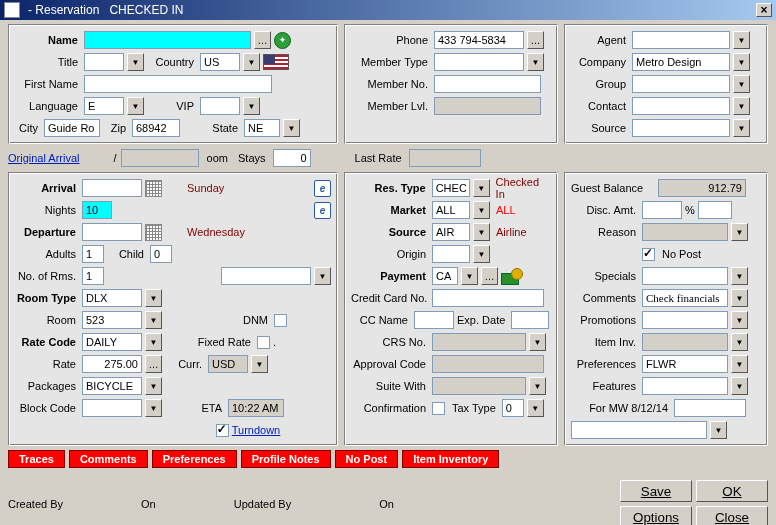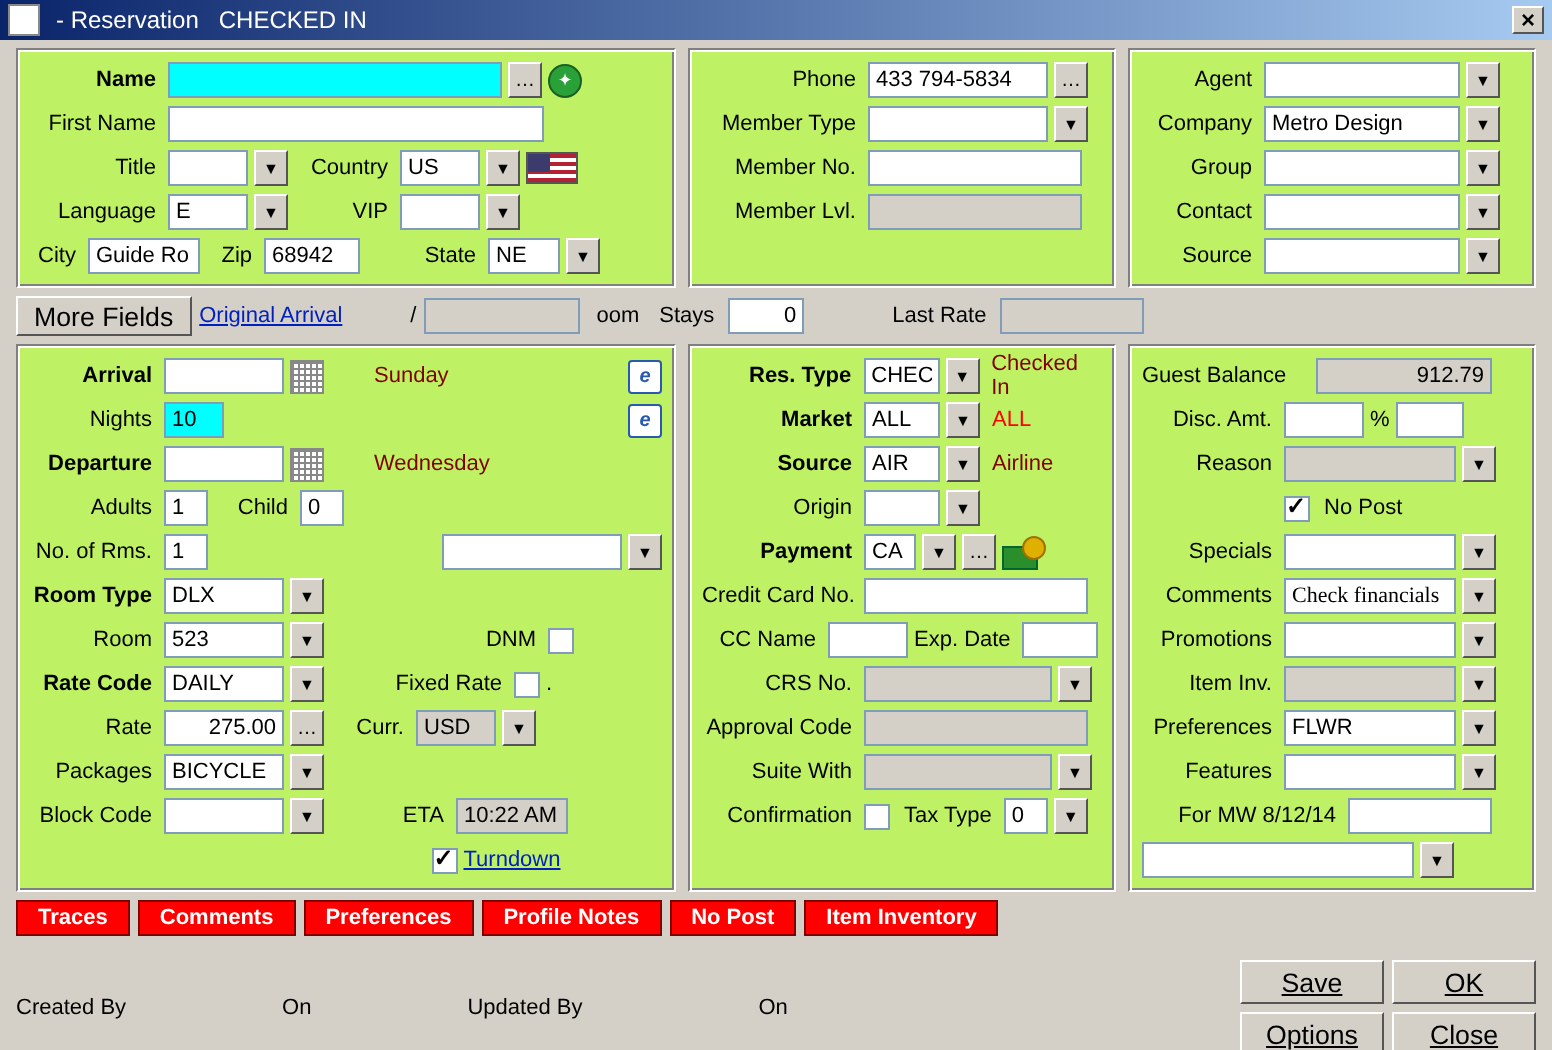--- a/index.html
+++ b/index.html
@@ -25,21 +25,21 @@
   .titlebar .sysicon { width: 16px; height: 16px; background: #fff; border: 1px solid #888; margin-right: 4px; display:flex;align-items:center;justify-content:center;font-size:9px;}
   .titlebar .blurred { color: #9cc2e8; filter: blur(1px); }
   .titlebar-close { margin-left:auto; width:16px; height:14px; background:#d4d0c8; border:1px solid #fff; border-right-color:#555; border-bottom-color:#555; text-align:center; line-height:12px; font-weight:bold; color:#000;}
   .content { padding: 4px 8px; }
   .panel {
     border: 1px solid #808080;
     border-right-color: #fff;
     border-bottom-color: #fff;
     box-shadow: inset 1px 1px 0 #fff, inset -1px -1px 0 #808080;
     padding: 4px 6px;
-    background: #bef264;
+    background: #e5e5e5;
   }
   .row { display:flex; align-items:center; height:22px; gap:3px;}
   .lbl { text-align:right; padding-right:3px; white-space:nowrap; }
   .bold { font-weight: bold; }
   input.txt, .txtlike {
     border: 1px solid #7f9db9;
     background: #fff;
     height: 18px;
     padding: 1px 3px;
     font-size: 11px;
@@ -98,31 +98,31 @@
 
   <div class="section-top">
     <div class="panel" style="width:330px">
       <div class="row">
         <span class="lbl bold" style="width:66px">Name</span>
         <input class="txt cyan" style="width: 167px;" value="">
         <button class="smbtn ellipsis"></button>
         <span class="globe">✦</span>
       </div>
       <div class="row">
+        <span class="lbl" style="width:66px">Title</span>
+        <input class="txt" style="width: 40px;" value="">
+          <button class="dropbtn"></button>
+        <span class="lbl" style="width:50px">Country</span>
+        <input class="txt" style="width: 40px;" value="US">
+          <button class="dropbtn"></button>
+        <span class="flag-us"></span>
+      </div>
+      <div class="row">
         <span class="lbl" style="width:66px">First Name</span>
         <input class="txt" style="width: 188px; color: rgb(204, 204, 204);" value="">
-      </div>
-      <div class="row">
-        <span class="lbl" style="width:66px">Title</span>
-        <input class="txt" style="width: 40px;" value="">
-          <button class="dropbtn"></button>
-        <span class="lbl" style="width:50px">Country</span>
-        <input class="txt" style="width: 40px;" value="US">
-          <button class="dropbtn"></button>
-        <span class="flag-us"></span>
       </div>
       <div class="row">
         <span class="lbl" style="width:66px">Language</span>
         <input class="txt" style="width: 40px;" value="E">
           <button class="dropbtn"></button>
         <span class="lbl" style="width:50px">VIP</span>
         <input class="txt" style="width: 40px;" value="">
           <button class="dropbtn"></button>
       </div>
       <div class="row">
@@ -180,21 +180,20 @@
         </div>
       <div class="row">
           <span class="lbl" style="width:58px">Source</span>
           <input class="txt" style="width: 98px;" value="">
           <button class="dropbtn"></button>
         </div>
     </div>
   </div>
 
   <div class="midrow">
-    <button class="mf-btn">More Fields</button>
     <span class="link"><span>Original Arrival</span> <span style="filter:blur(1px);color:#88a8e0"></span></span>
     <span style="margin-left:30px">/</span>
     <input class="txt ro" readonly="" style="width: 78px;">
     <span style="margin-left:4px">oom</span>
     <span class="lbl" style="margin-left:6px">Stays</span>
     <input class="txt rightnum" style="width: 38px;" value="0">
     <span class="lbl" style="margin-left:40px">Last Rate</span>
     <input class="txt ro" readonly="" style="width: 72px;" value="">
   </div>
 

